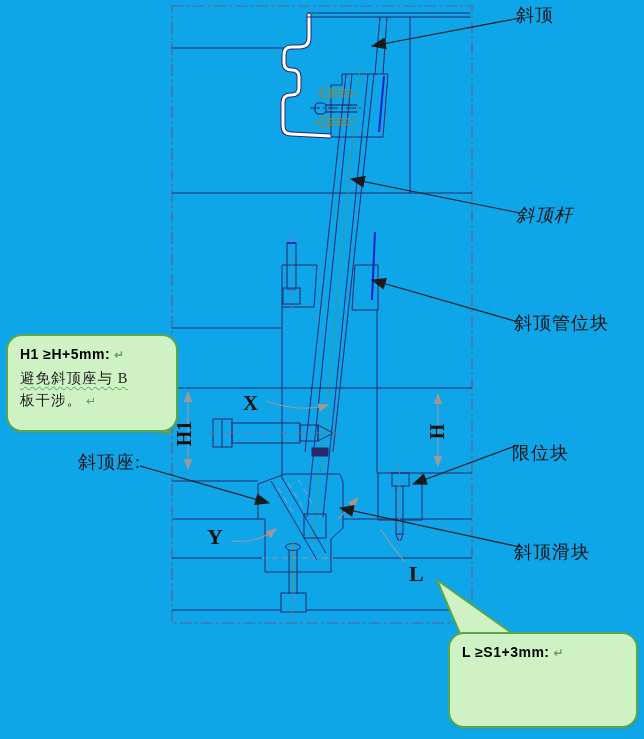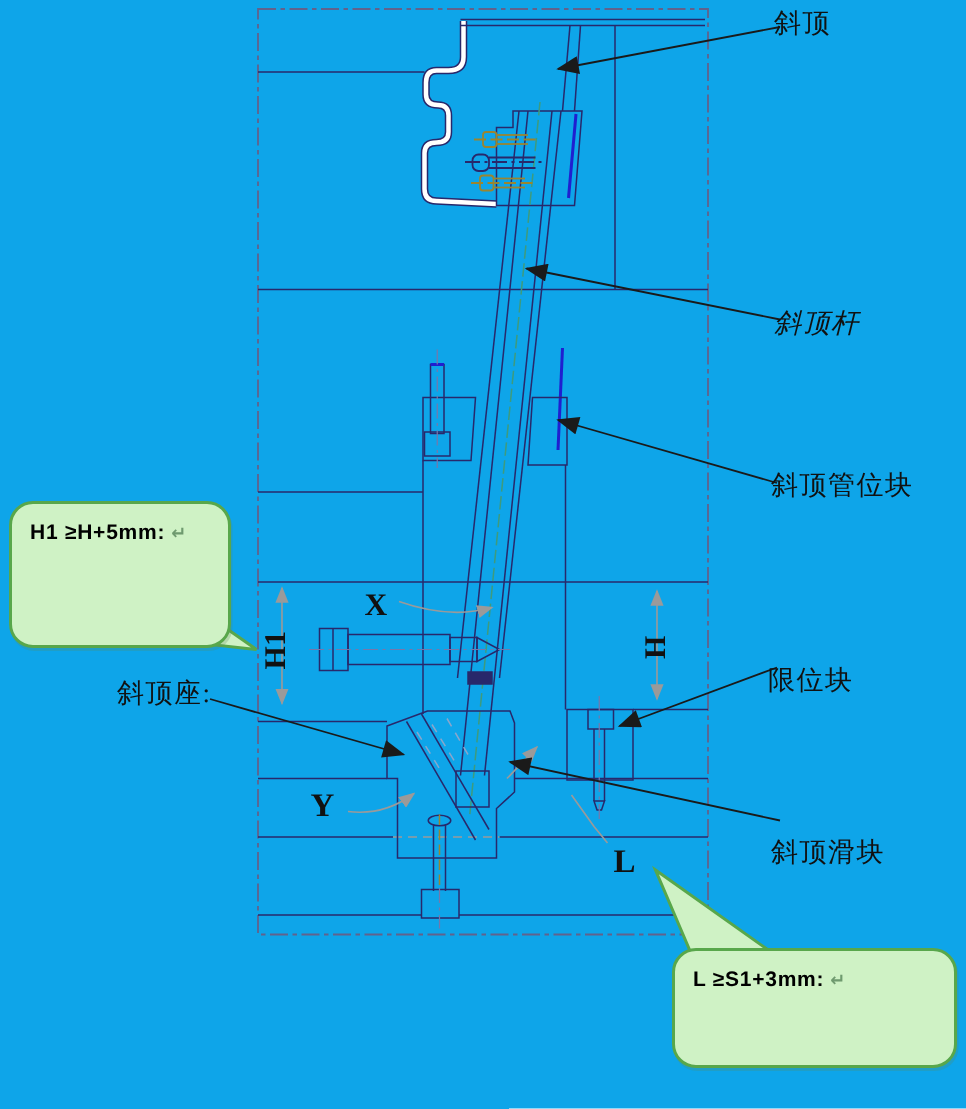--- a/index.html
+++ b/index.html
@@ -173,34 +173,38 @@
       <line x1="518" y1="445" x2="413" y2="484" marker-end="url(#ab)"></line>
       <line x1="520" y1="547" x2="340" y2="508" marker-end="url(#ab)"></line>
       <line x1="140" y1="466" x2="269" y2="503" marker-end="url(#ab)"></line>
     </g>
   </svg>
 
   <div class="cad-label" style="left:516px;top:3px;">斜顶</div>
   <div class="cad-label" style="left:516px;top:203px;font-style:italic;">斜顶杆</div>
   <div class="cad-label" style="left:514px;top:311px;">斜顶管位块</div>
   <div class="cad-label" style="left:512px;top:441px;">限位块</div>
-  <div class="cad-label" style="left:514px;top:540px;margin-top:16px;">斜顶滑块</div>
+  <div class="cad-label" style="left:514px;top:540px;">斜顶滑块</div>
   <div class="cad-label" style="left:66px;top:450px;margin-left:12px;">斜顶座:</div>
 
   <div class="dim-label rot" style="left:172px;top:422px;">H1</div>
   <div class="dim-label rot" style="left:430px;top:420px;">H</div>
   <div class="dim-label" style="left:243px;top:391px;font-size:21px;">X</div>
   <div class="dim-label" style="left:207px;top:524px;font-size:22px;">Y</div>
   <div class="dim-label" style="left:409px;top:561px;font-size:22px;">L</div>
 
-  <div class="callout" style="left:6px;top:334px;width:148px;height:98px;">
+  <div class="callout" style="left:6px;top:334px;width:172px;height:98px;">
     <div class="callout-title">
       <span>H1 ≥H+5mm:</span><span class="ret">↵</span>
     </div>
+    <div class="callout-body">
+      <span class="wavy">避免斜顶座与 B</span><br>
+      <span>板干涉。</span><span class="ret">↵</span>
+    </div>
   </div>
 
-  <div class="callout" style="left:448px;top:632px;width:190px;height:80px;">
+  <div class="callout" style="left:448px;top:632px;width:190px;height:96px;">
     <div class="callout-title">
       <span>L ≥S1+3mm:</span><span class="ret">↵</span>
     </div>
   </div>
 
 </div>
 
 </body></html>

